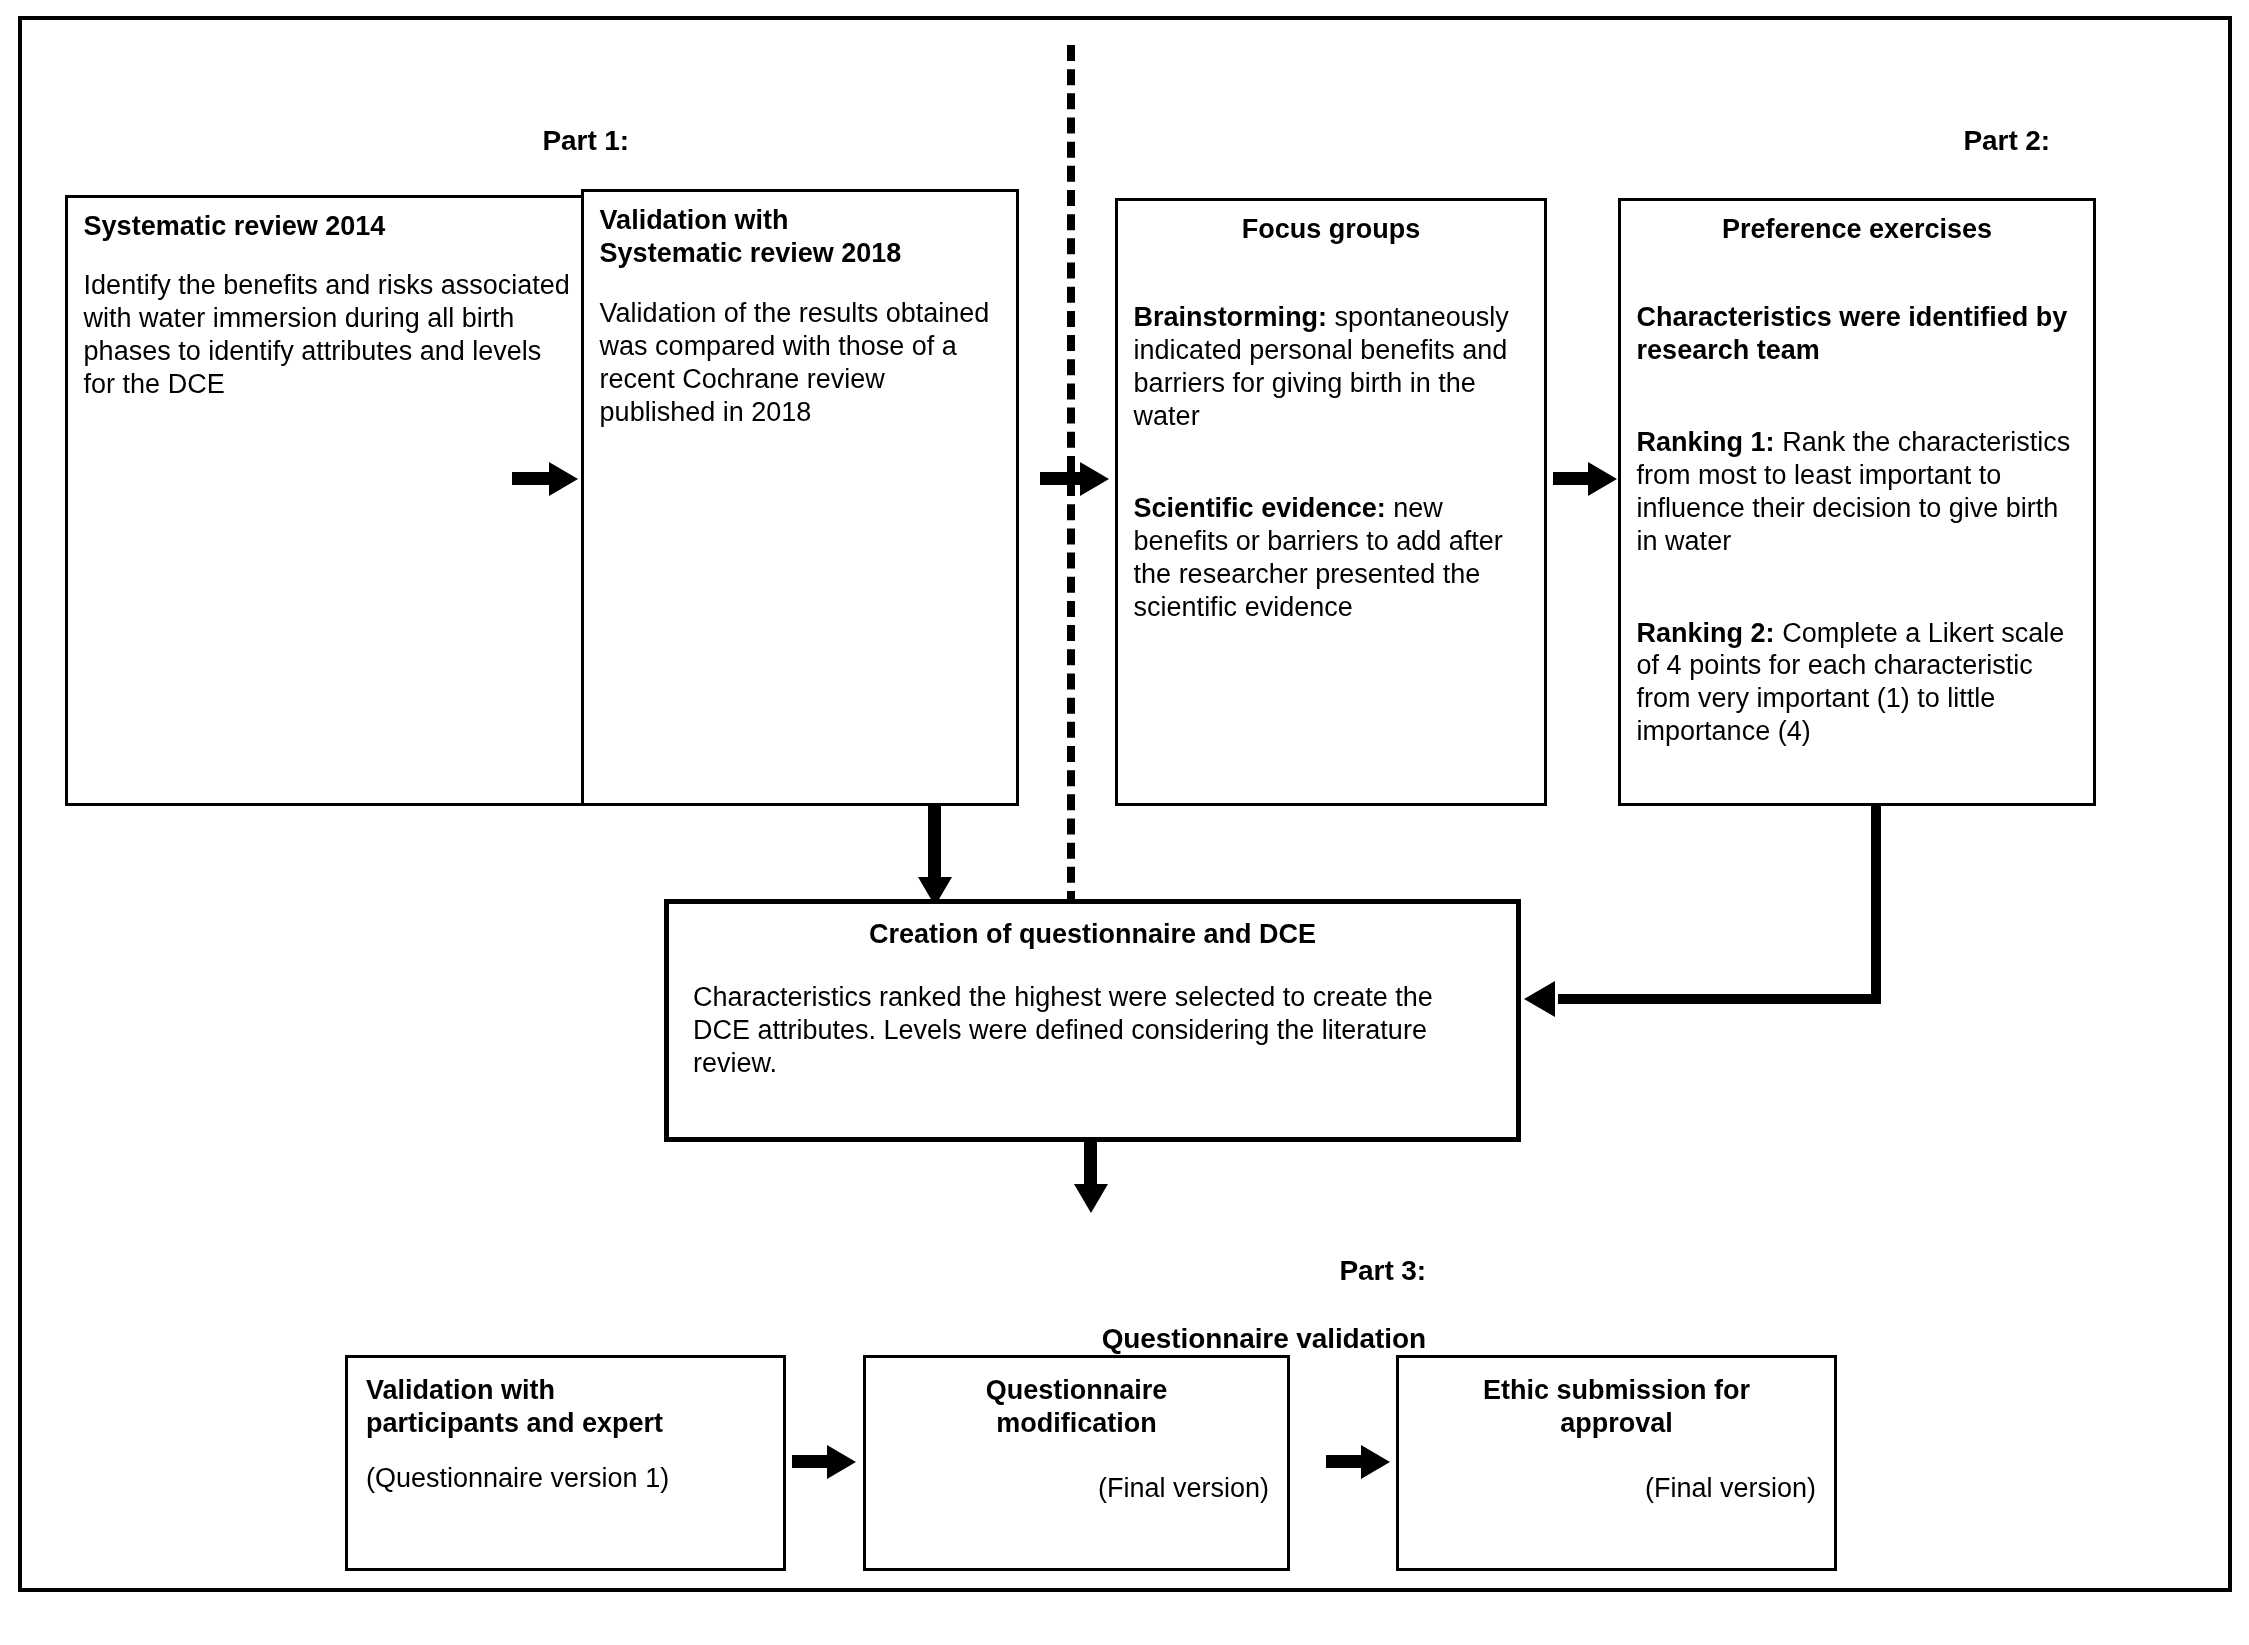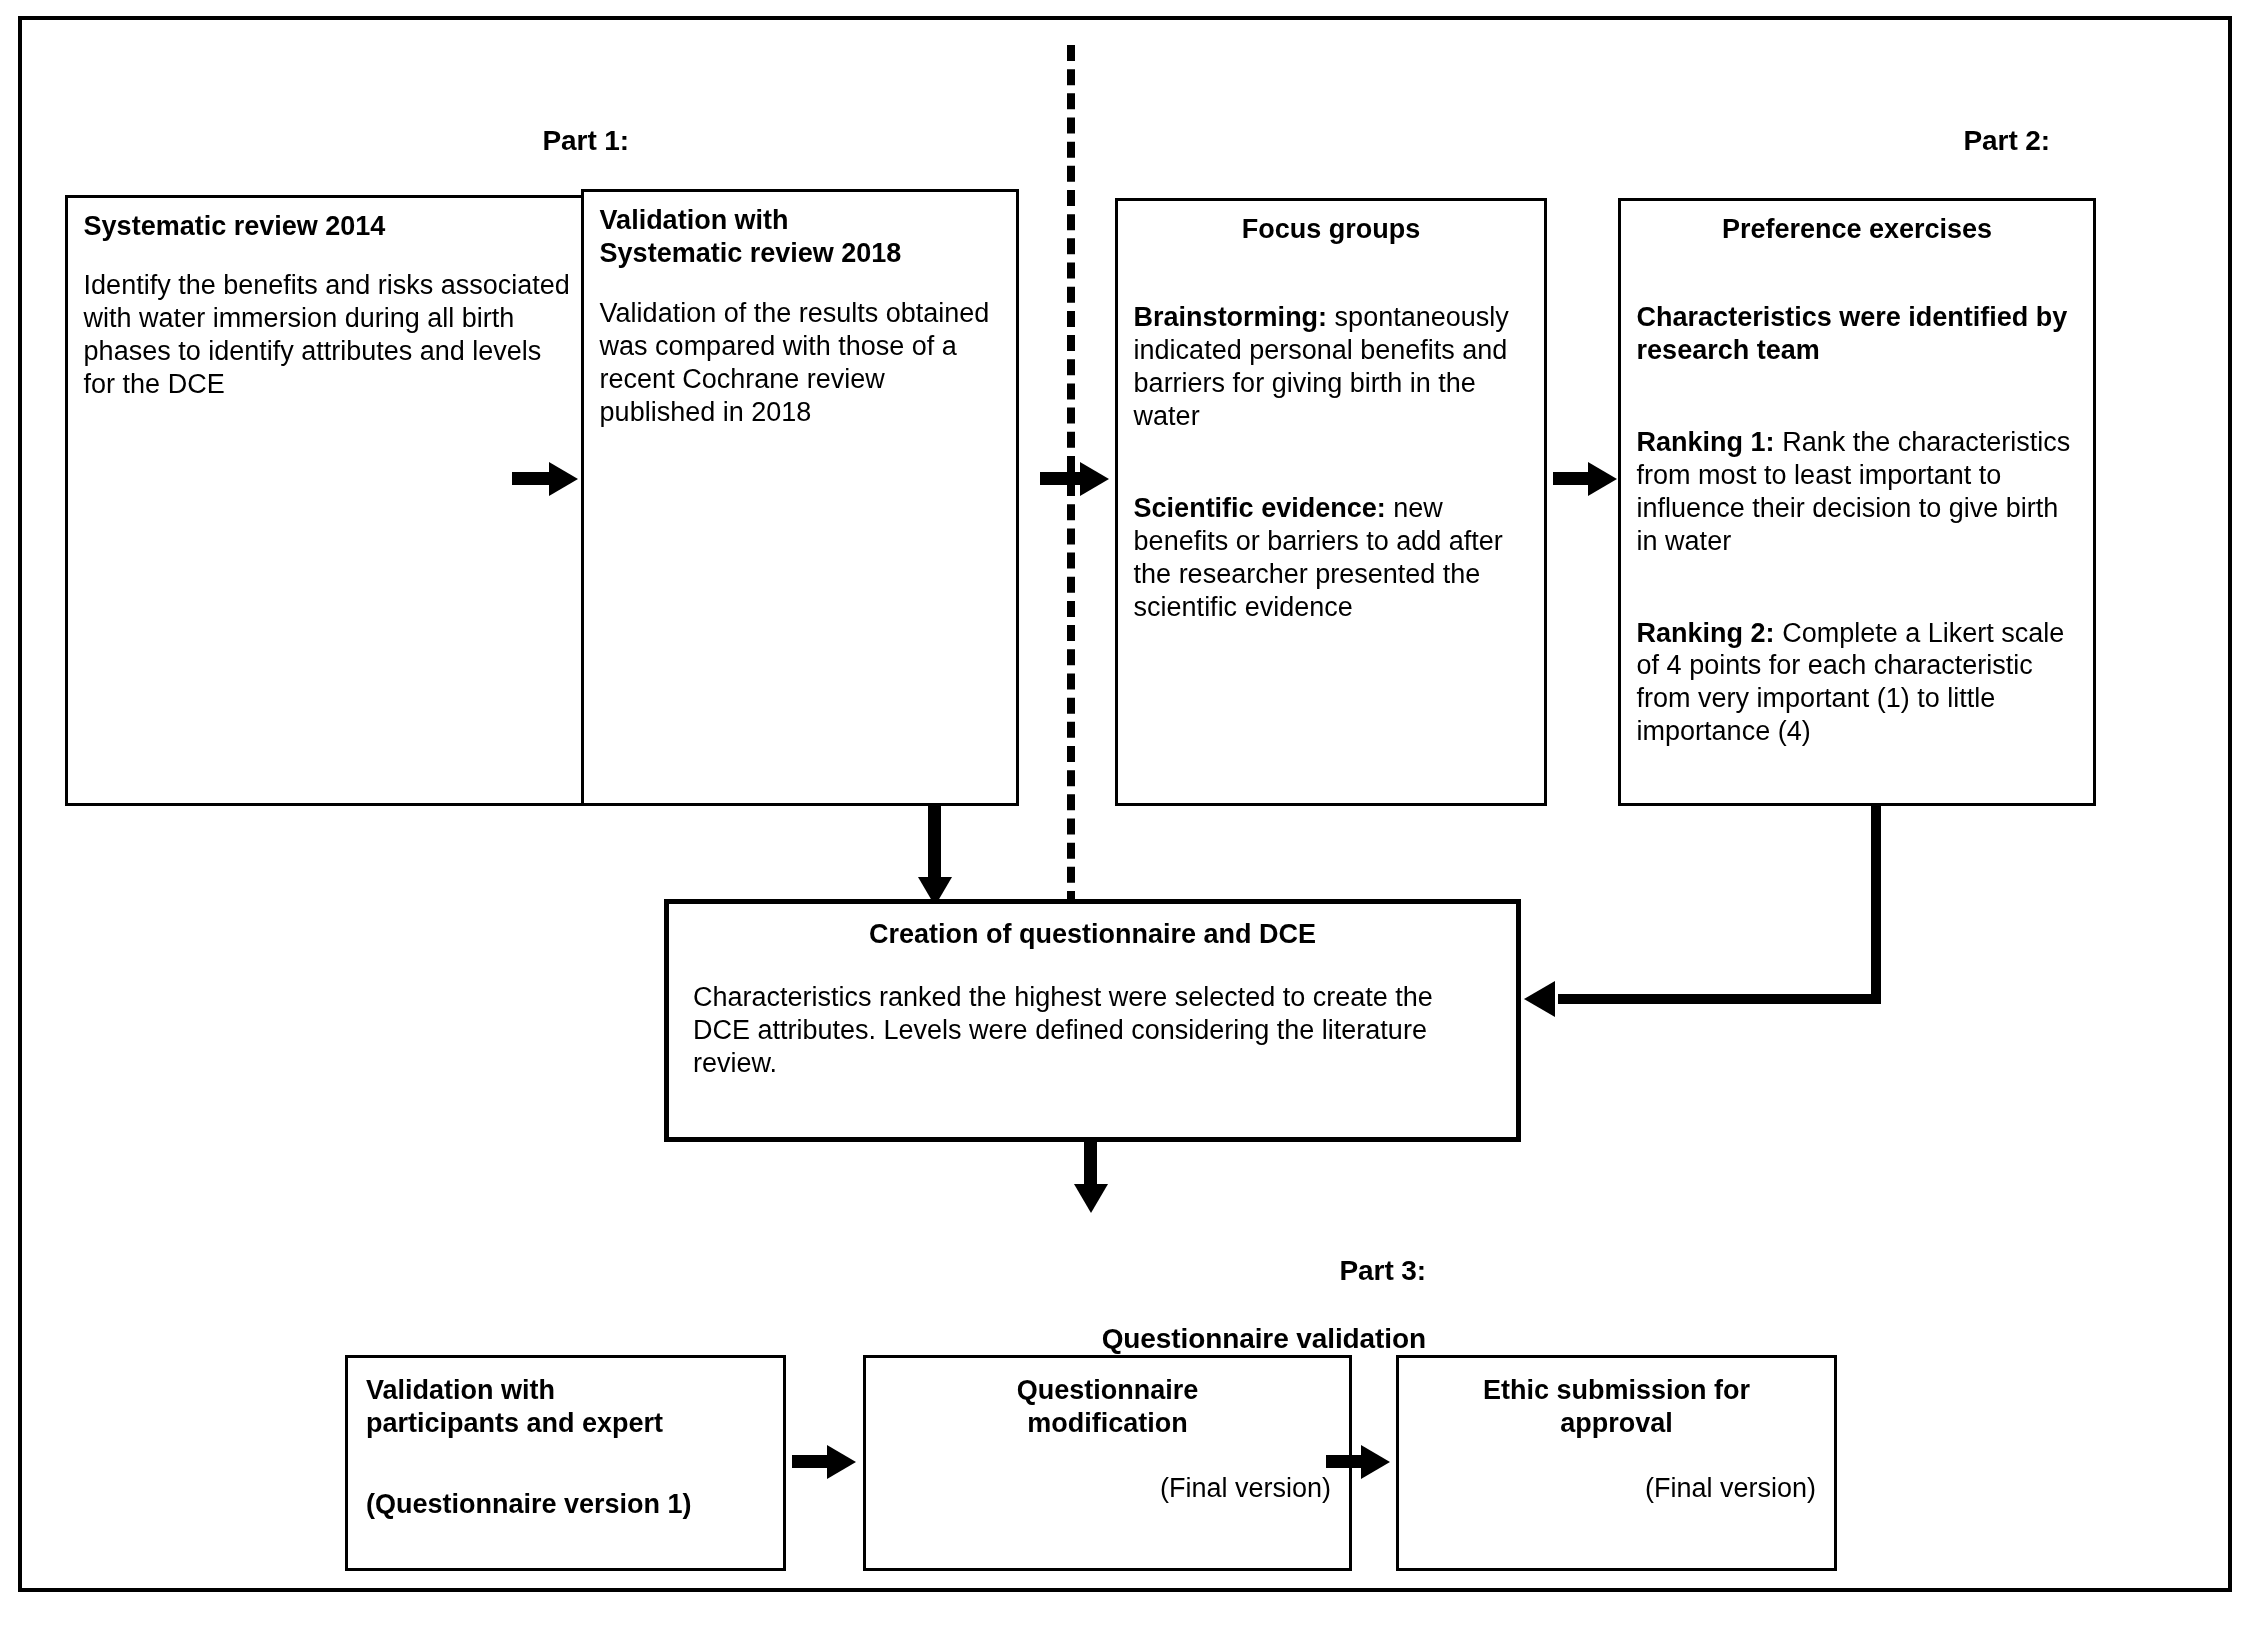--- a/index.html
+++ b/index.html
@@ -232,24 +232,24 @@
   <div class="elbow-head" style="left:1524px; top:981px;"></div>
 
   <div class="arrow-v" style="left:1091px; top:1142px; height:72px;">
     <div class="shaft" style="height:43px;"></div>
     <div class="head" style="top:42px;"></div>
   </div>
 
   <div class="box" style="left:345px; top:1355px; width:441px; height:216px; padding:15.6px 18px;">
     <div class="box-title">Validation with
 participants and expert</div>
-    <div class="box-body" style="margin-top:47px;font-weight:bold;">(Questionnaire version 1)</div>
-  </div>
-
-  <div class="box" style="left:863px; top:1355px; width:489px; height:216px; padding:15.6px 18px;">
+    <div class="box-body" style="margin-top:21px;">(Questionnaire version 1)</div>
+  </div>
+
+  <div class="box" style="left:863px; top:1355px; width:427px; height:216px; padding:15.6px 18px;">
     <div class="box-title center">Questionnaire
 modification</div>
     <div class="box-body center" style="margin-top:31px;">(Final version)</div>
   </div>
 
   <div class="box" style="left:1396px; top:1355px; width:441px; height:216px; padding:15.6px 18px;">
     <div class="box-title center">Ethic submission for
 approval</div>
     <div class="box-body center" style="margin-top:31px;">(Final version)</div>
   </div>

